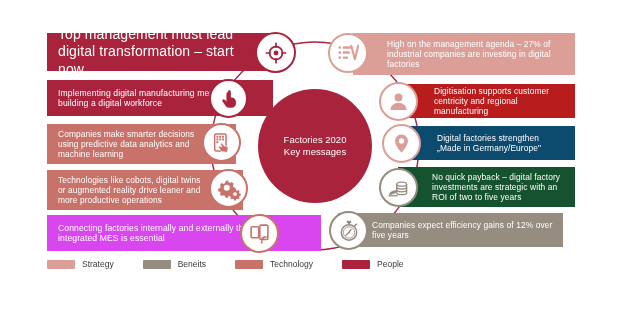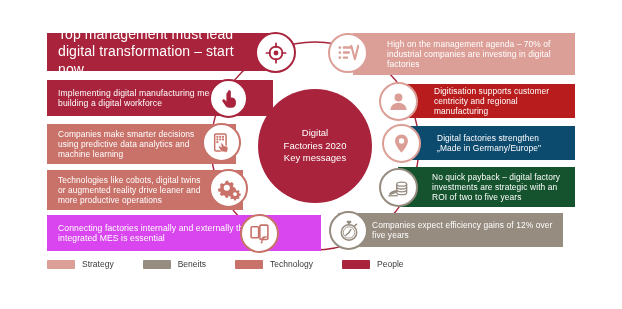--- a/index.html
+++ b/index.html
@@ -65,21 +65,20 @@
 
 <div id="stage">
 
   <svg id="arc-layer" viewBox="0 0 622 309" width="622" height="309" aria-hidden="true">
 
     <circle id="arc-ring" cx="315" cy="146" r="104" fill="none" stroke="#a8233b" stroke-width="1.4"></circle>
   </svg>
 
   <div id="centre" style="left: 258px; top: 89px; width: 114px; height: 114px; background: rgb(168, 35, 59);">
     <div class="ctxt" style="font-size:9.5px;">
-      <div>Digital</div>
       <div>Factories 2020</div>
       <div>Key messages</div>
     </div>
   </div>
 
   <div class="bar left" style="left: 47px; top: 33px; width: 230px; height: 38px; font-size: 14px; background: rgb(168, 35, 59);">
     <span class="txt">Top management must lead digital transformation  – start now</span>
   </div>
 
   <div class="bar left" style="left: 47px; top: 80px; width: 226px; height: 36px; font-size: 8.6px; background: rgb(168, 35, 59); justify-content: flex-end;">
@@ -92,21 +91,21 @@
 
   <div class="bar left" style="left: 47px; top: 170px; width: 196px; height: 40px; font-size: 8.4px; background: rgb(200, 114, 106);">
     <span class="txt">Technologies like cobots, digital twins or augmented reality drive leaner and more  productive operations</span>
   </div>
 
   <div class="bar left" style="left: 47px; top: 215px; width: 274px; height: 36px; font-size: 8.6px; background: #d946ef;">
     <span class="txt">Connecting factories internally and externally through an integrated MES is essential</span>
   </div>
 
   <div class="bar right" style="left: 353px; top: 33px; width: 222px; height: 42px; font-size: 8.4px; background: rgb(220, 159, 151);">
-    <span class="txt">High on the management agenda  –  70% of industrial companies are investing in digital factories</span>
+    <span class="txt">High on the management agenda  –  27% of industrial companies are investing in digital factories</span>
   </div>
 
   <div class="bar right" style="left: 400px; top: 84px; width: 175px; height: 34px; font-size: 8.4px; background: #b91c1c;">
     <span class="txt">Digitisation supports customer centricity and regional manufacturing</span>
   </div>
 
   <div class="bar right" style="left: 403px; top: 126px; width: 172px; height: 34px; font-size: 8.4px; background: #0c4a6e;">
     <span class="txt">Digital factories strengthen „Made in Germany/Europe"</span>
   </div>
 

